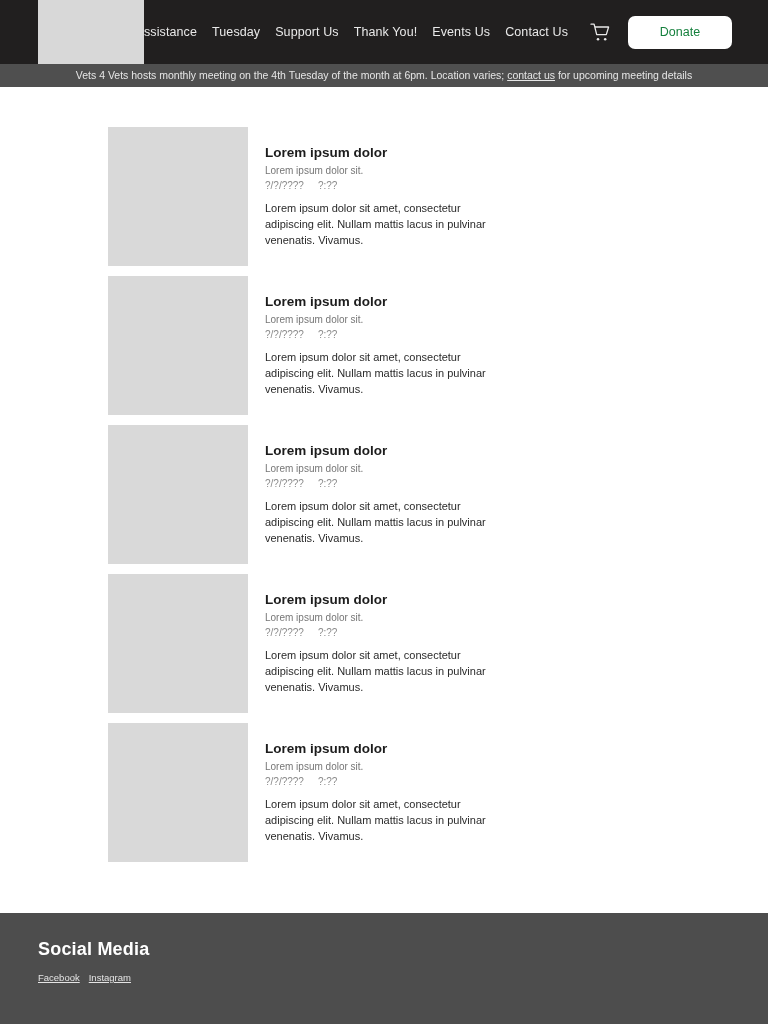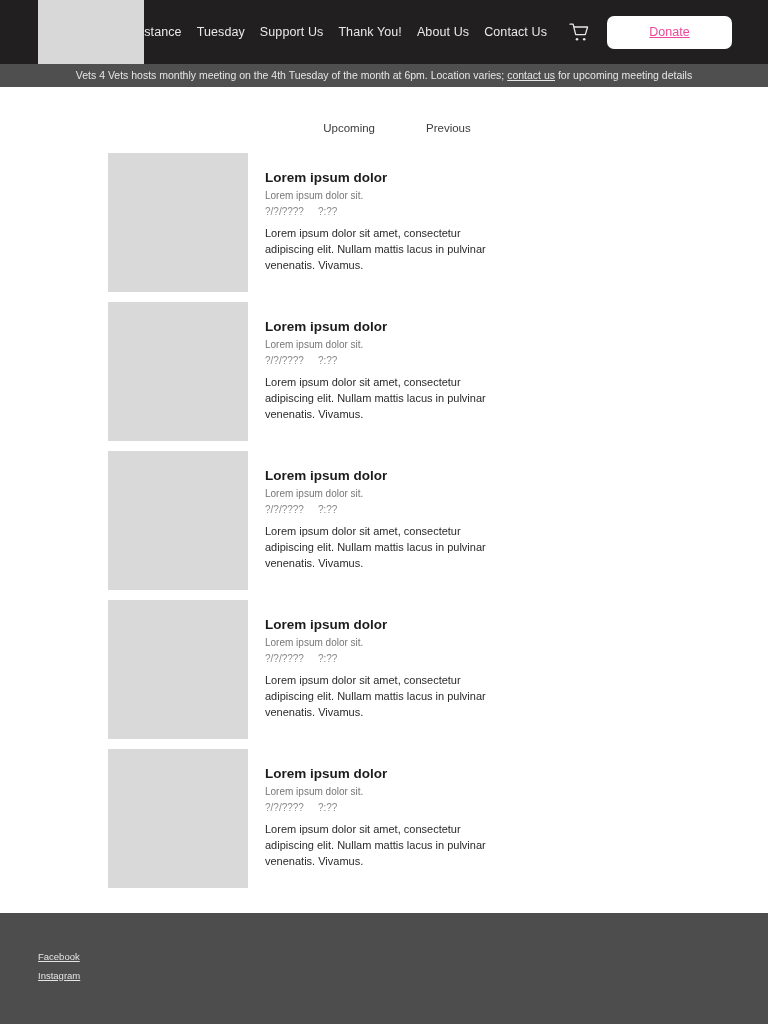--- a/index.html
+++ b/index.html
@@ -67,32 +67,31 @@
     justify-content: center;
     width: 28px;
     height: 28px;
     margin-left: 18px;
   }
   .cart-button svg { display: block; }
 
   .donate-button {
     margin-left: 14px;
     background: #ffffff;
-    color: #ec4899;
+    color: #15803d;
     border: none;
     border-radius: 7px;
-    width: 125px;
+    width: 104px;
     height: 33px;
     font-family: "Liberation Sans", sans-serif;
     font-size: 12.5px;
     cursor: pointer;
     display: flex;
     align-items: center;
     justify-content: center;
-    text-decoration: underline;
   }
 
   
   .announcement-bar {
     background: #4f4f4f;
     height: 23px;
     display: flex;
     align-items: center;
     justify-content: center;
     flex: 0 0 auto;
@@ -203,21 +202,21 @@
   .footer-heading {
     color: #ffffff;
     font-size: 18px;
     font-weight: bold;
     letter-spacing: .2px;
   }
 
   .footer-links {
     margin-top: 13px;
     display: flex;
-    flex-direction: column;
+    flex-direction: row;
     gap: 9px;
     align-items: flex-start;
     text-align: center;
   }
 
   .footer-link {
     color: #e4e4e4;
     font-size: 9.5px;
     text-decoration: underline;
     line-height: 1;
@@ -230,21 +229,21 @@
 
   <header class="site-header">
     <div class="logo-block"></div>
 
     <div class="header-right">
       <nav class="main-nav">
         <a class="nav-link" href="#">Assistance</a>
         <a class="nav-link" href="#">Tuesday</a>
         <a class="nav-link" href="#">Support Us</a>
         <a class="nav-link" href="#">Thank You!</a>
-        <a class="nav-link" href="#">About Us</a>
+        <a class="nav-link" href="#">Events Us</a>
         <a class="nav-link" href="#">Contact Us</a>
       </nav>
 
       <div class="cart-button">
         <svg width="21" height="19" viewBox="0 0 21 19" fill="none" aria-hidden="true">
           <path d="M1 1.2h3.1l2.6 10.4h9.6l2.3-7.6H5.4" stroke="#e9e9e9" stroke-width="1.3" stroke-linecap="round" stroke-linejoin="round"></path>
           <circle cx="8" cy="16.2" r="1.25" fill="#e9e9e9"></circle>
           <circle cx="15.2" cy="16.2" r="1.25" fill="#e9e9e9"></circle>
         </svg>
       </div>
@@ -256,24 +255,20 @@
   <div class="announcement-bar">
     <div class="announcement-text">
       <span>Vets 4 Vets hosts monthly meeting on the 4th Tuesday of the month at 6pm. Location varies;</span>
       <a class="announcement-link" href="#">contact us</a>
       <span>for upcoming meeting details</span>
     </div>
   </div>
 
   <main class="main-content">
 
-    <div class="tab-row">
-      <div class="tab-item">Upcoming</div>
-      <div class="tab-item">Previous</div>
-    </div>
 
     <div class="event-list">
 
       <div class="event-card">
         <div class="event-thumb"></div>
         <div class="event-body">
           <div class="event-title">Lorem ipsum dolor</div>
           <div class="event-subtitle">Lorem ipsum dolor sit.</div>
           <div class="event-datetime">
             <span>?/?/????</span>
@@ -332,19 +327,20 @@
             <span>?:??</span>
           </div>
           <div class="event-desc">Lorem ipsum dolor sit amet, consectetur adipiscing elit. Nullam mattis lacus in pulvinar venenatis. Vivamus.</div>
         </div>
       </div>
 
     </div>
   </main>
 
   <footer class="site-footer">
+    <div class="footer-heading">Social Media</div>
     <div class="footer-links">
       <a class="footer-link" href="#">Facebook</a>
       <a class="footer-link" href="#">Instagram</a>
     </div>
   </footer>
 
 </div>
 
 </body></html>

